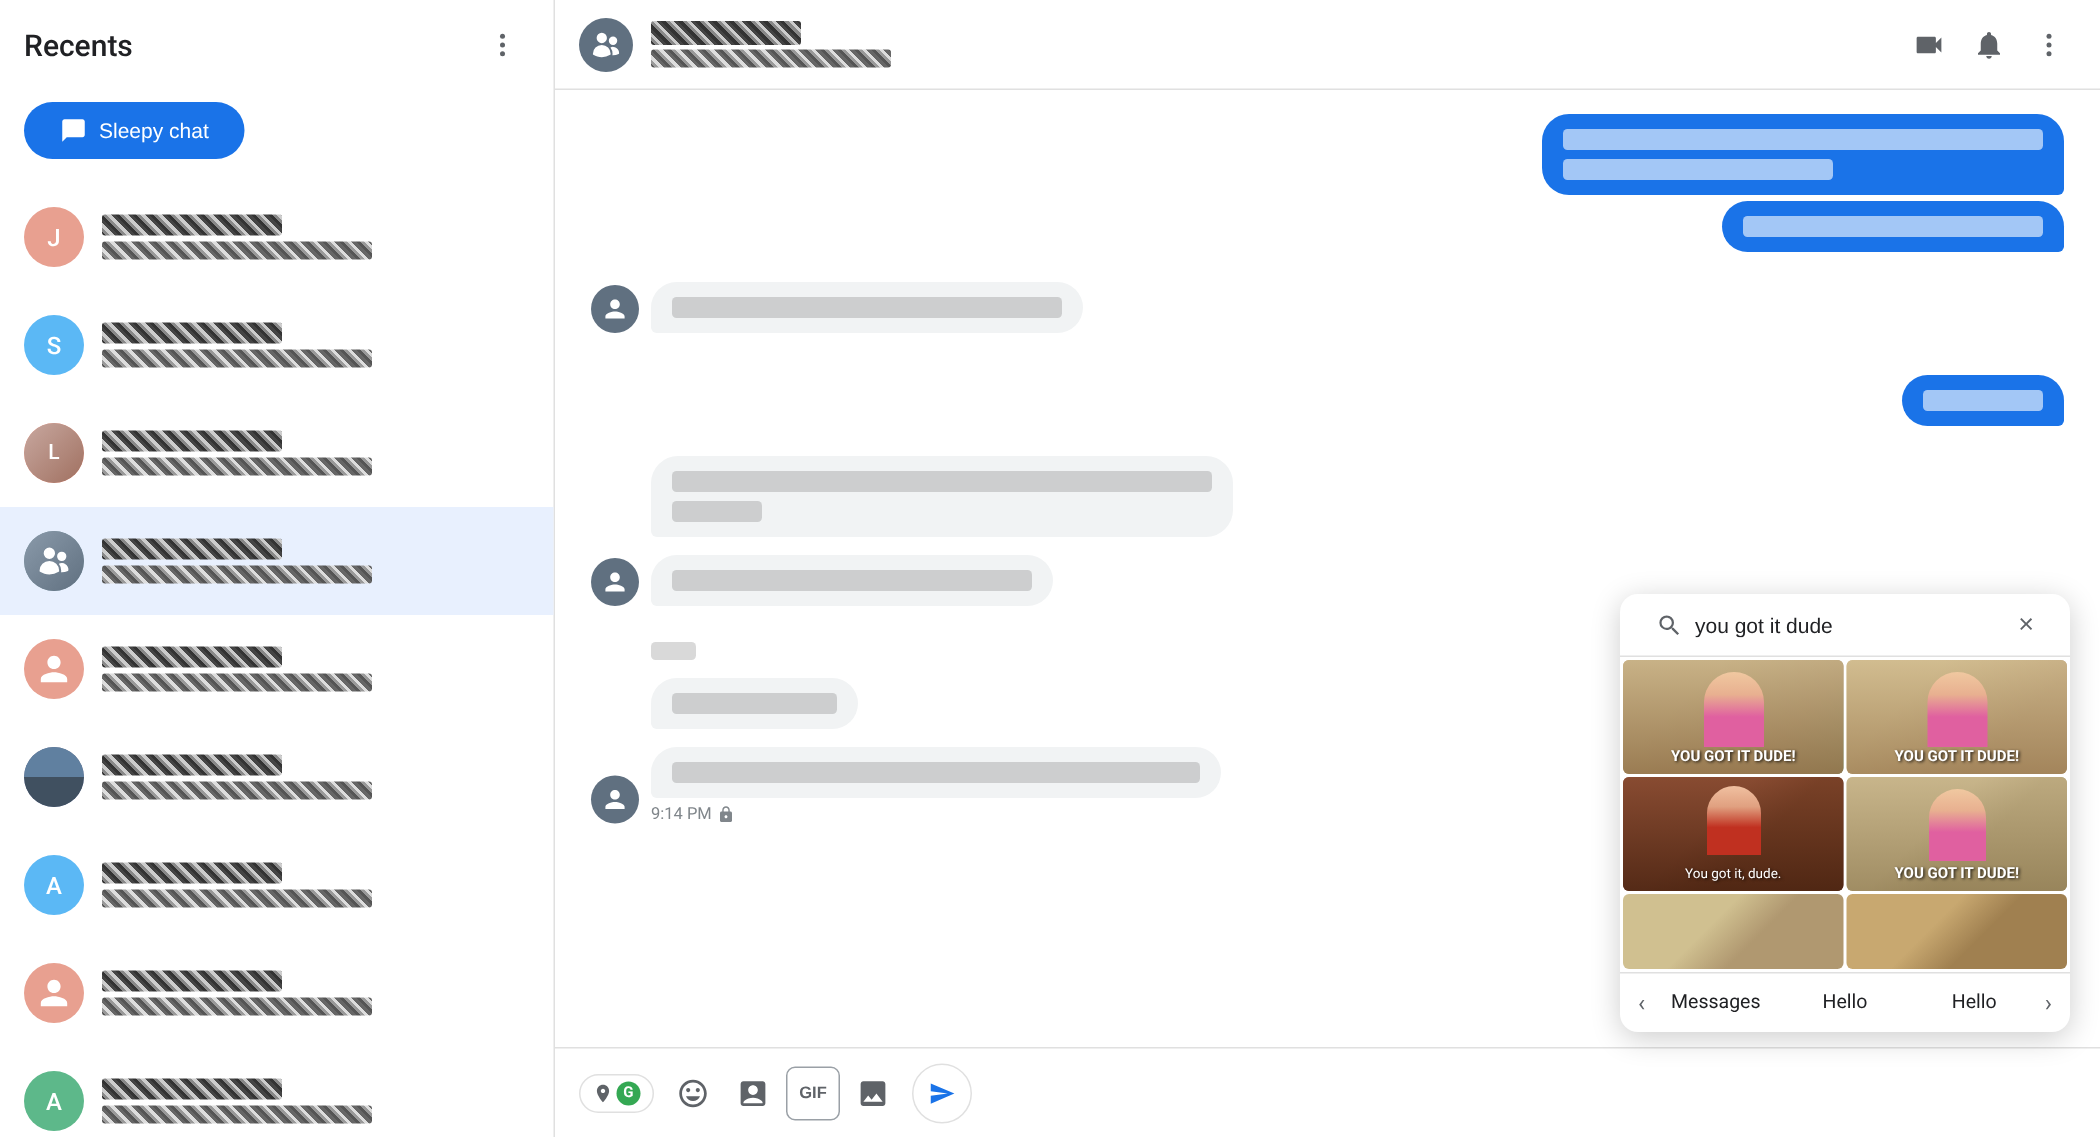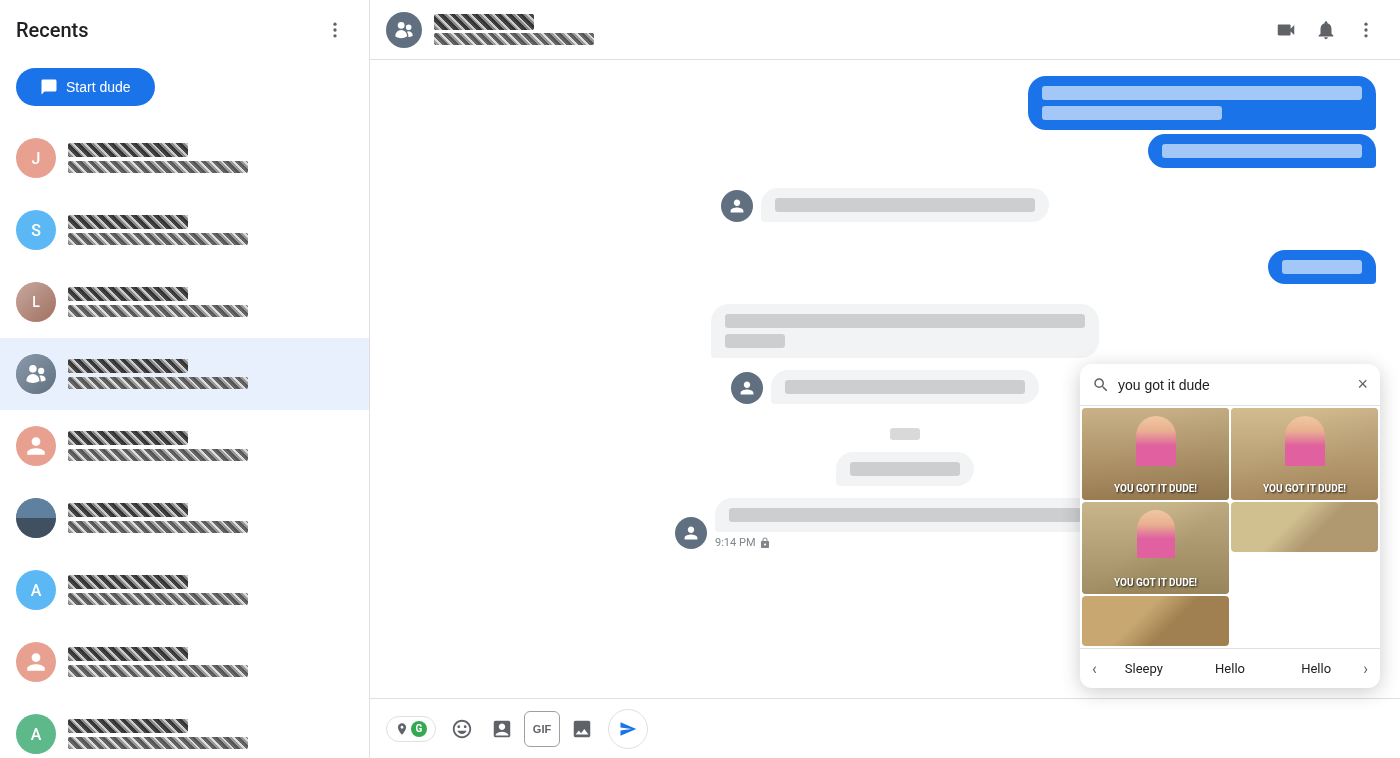--- a/index.html
+++ b/index.html
@@ -135,21 +135,21 @@
       display: flex;
       flex-direction: column;
       gap: 8px;
     }
     .msg-row {
       display: flex;
       align-items: flex-end;
       gap: 8px;
     }
     .msg-row.sent { justify-content: flex-end; }
-    .msg-row.received { justify-content: center; }
+    .msg-row.received { justify-content: flex-start; }
     .msg-avatar {
       width: 32px; height: 32px;
       border-radius: 50%;
       background: #78909c;
       flex-shrink: 0;
       display: flex; align-items: center; justify-content: center;
       color: #fff; font-size: 12px;
     }
     .bubble {
       max-width: 60%;
@@ -222,21 +222,21 @@
       width: 300px;
       background: #fff;
       border-radius: 12px;
       box-shadow: 0 4px 20px rgba(0,0,0,0.2);
       z-index: 100;
       overflow: hidden;
     }
     #gif-search-bar {
       display: flex;
       align-items: center;
-      padding: 10px 12px;
+      padding: 10px 24px;
       border-bottom: 1px solid #e0e0e0;
       gap: 8px;
     }
     #gif-search-input {
       flex: 1;
       border: none;
       outline: none;
       font-size: 14px;
       color: #202124;
     }
@@ -245,21 +245,21 @@
       grid-template-columns: 1fr 1fr;
       gap: 2px;
       padding: 2px;
       max-height: 280px;
       overflow-y: auto;
     }
     .gif-item {
       border-radius: 4px;
       overflow: hidden;
       cursor: pointer;
-      height: 92px;
+      height: 76px;
       background: #f1f3f4;
       position: relative;
       display: flex; align-items: center; justify-content: center;
     }
     .gif-label {
       position: absolute;
       bottom: 6px;
       left: 0; right: 0;
       text-align: center;
       font-size: 10px;
@@ -305,21 +305,21 @@
           <circle cx="12" cy="12" r="2"></circle>
           <circle cx="12" cy="19" r="2"></circle>
         </svg>
     </button>
   </div>
 
   <button id="start-chat-btn">
     <svg width="18" height="18" viewBox="0 0 24 24" fill="white">
         <path d="M20 2H4c-1.1 0-2 .9-2 2v18l4-4h14c1.1 0 2-.9 2-2V4c0-1.1-.9-2-2-2z"></path>
       </svg>
-    <span>Start dude</span>
+    <span>Sleepy chat</span>
   </button>
 
   <div id="conversations-list">
 
     <div class="conv-item">
       <div class="avatar" style="background:#e8a090;">J</div>
       <div class="conv-content">
         <div class="conv-name-redacted"></div>
         <div class="conv-preview-redacted"></div>
       </div>
@@ -591,33 +591,40 @@
       </div>
 
       <div class="gif-item" style="background:linear-gradient(135deg,#d0b880 30%,#b09060 70%);position:relative;overflow:hidden;">
         <div style="position:absolute;inset:0;background:linear-gradient(180deg,rgba(210,190,150,0.7) 0%,rgba(160,130,90,0.8) 100%);"></div>
         <div style="position:absolute;top:8px;left:0;right:0;display:flex;justify-content:center;">
           <div style="width:40px;height:50px;background:linear-gradient(180deg,#f0c8a0 0%,#e8b090 30%,#e060a0 60%);border-radius:20px 20px 0 0;"></div>
         </div>
         <div class="gif-label">YOU GOT IT DUDE!</div>
       </div>
 
+      <div class="gif-item" style="background:linear-gradient(135deg,#804030 40%,#502010 60%);position:relative;overflow:hidden;">
+        <div style="position:absolute;inset:0;background:linear-gradient(180deg,rgba(140,80,50,0.7) 0%,rgba(80,40,20,0.9) 100%);"></div>
+        <div style="position:absolute;top:6px;left:0;right:0;display:flex;justify-content:center;">
+          <div style="width:36px;height:46px;background:linear-gradient(180deg,#f0c0a0 0%,#e0a080 30%,#c03020 60%);border-radius:18px 18px 0 0;"></div>
+        </div>
+        <div class="gif-label" style="font-size:9px;text-transform:none;font-weight:400;">You got it, dude.</div>
+      </div>
 
       <div class="gif-item" style="background:linear-gradient(135deg,#c8b888 40%,#a09060 60%);position:relative;overflow:hidden;">
         <div style="position:absolute;inset:0;background:linear-gradient(180deg,rgba(200,180,140,0.7) 0%,rgba(150,130,90,0.8) 100%);"></div>
         <div style="position:absolute;top:8px;left:0;right:0;display:flex;justify-content:center;">
           <div style="width:38px;height:48px;background:linear-gradient(180deg,#f0c8a0 0%,#e8b090 30%,#e060a0 60%);border-radius:19px 19px 0 0;"></div>
         </div>
         <div class="gif-label">YOU GOT IT DUDE!</div>
       </div>
 
       <div class="gif-item gif-partial" style="background:linear-gradient(135deg,#d0c090 40%,#b09870 60%);height:50px;"></div>
       <div class="gif-item gif-partial" style="background:linear-gradient(135deg,#c8a870 40%,#a08050 60%);height:50px;"></div>
     </div>
     <div id="gif-categories">
       <span class="gif-cat-nav">‹</span>
-      <div class="gif-cat-btn">Sleepy</div>
+      <div class="gif-cat-btn">Messages</div>
       <div class="gif-cat-btn">Hello</div>
       <div class="gif-cat-btn">Hello</div>
       <span class="gif-cat-nav">›</span>
     </div>
   </div>
 </div>
 
 </body></html>

